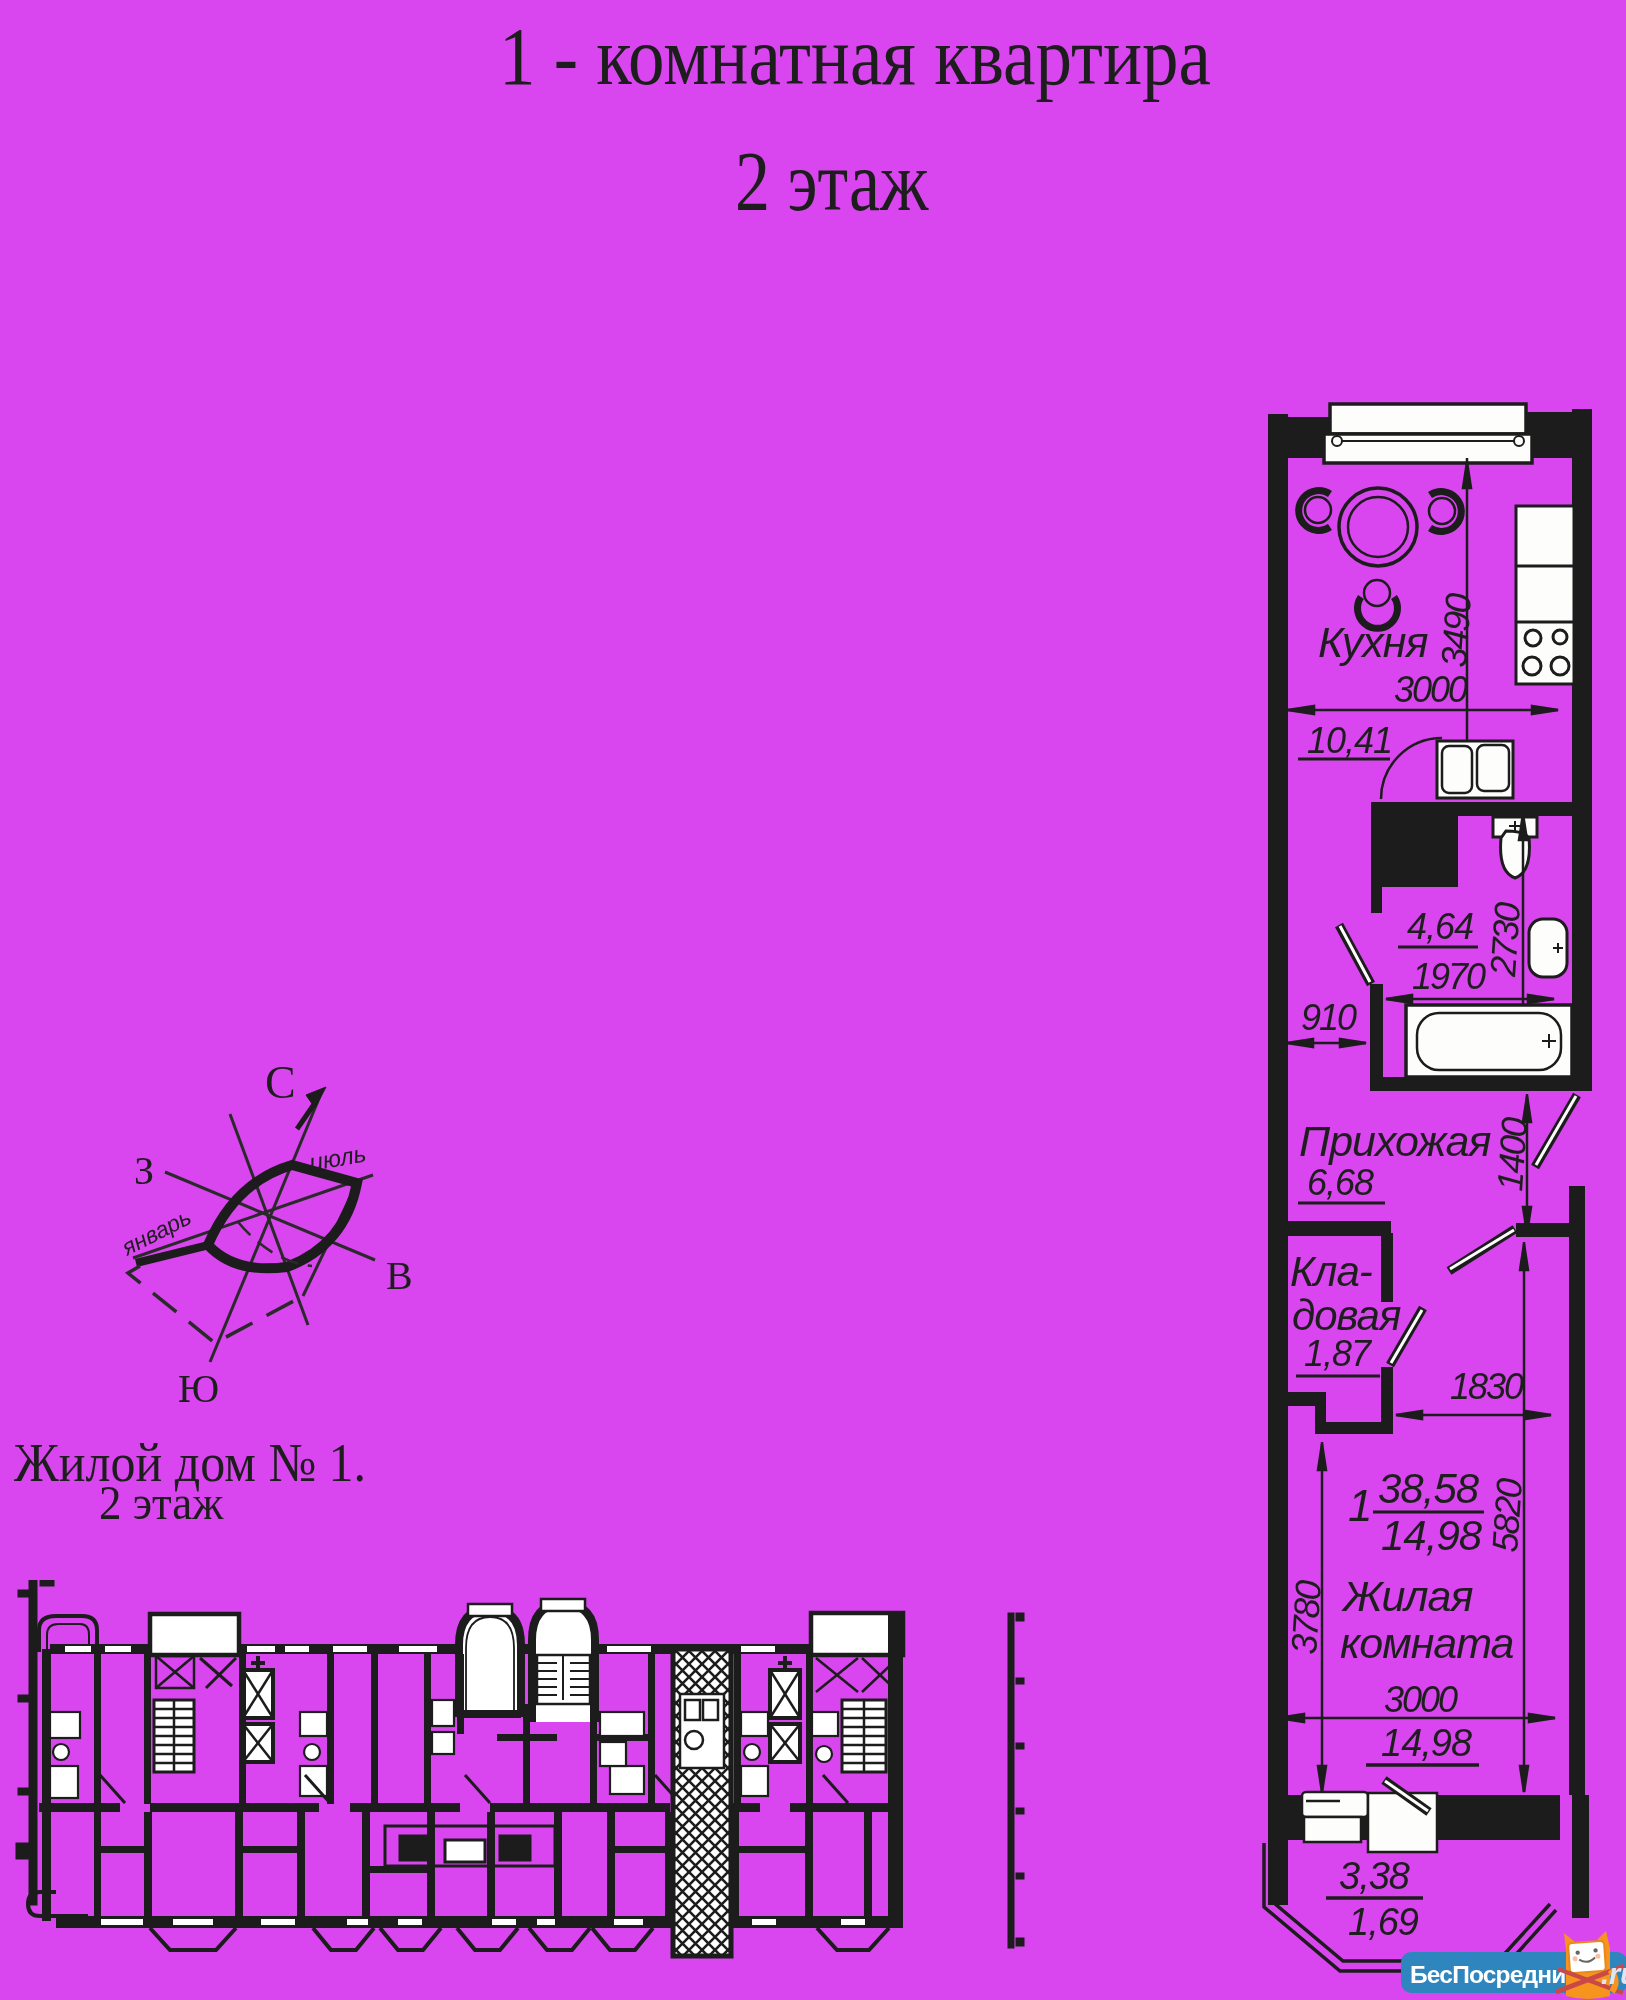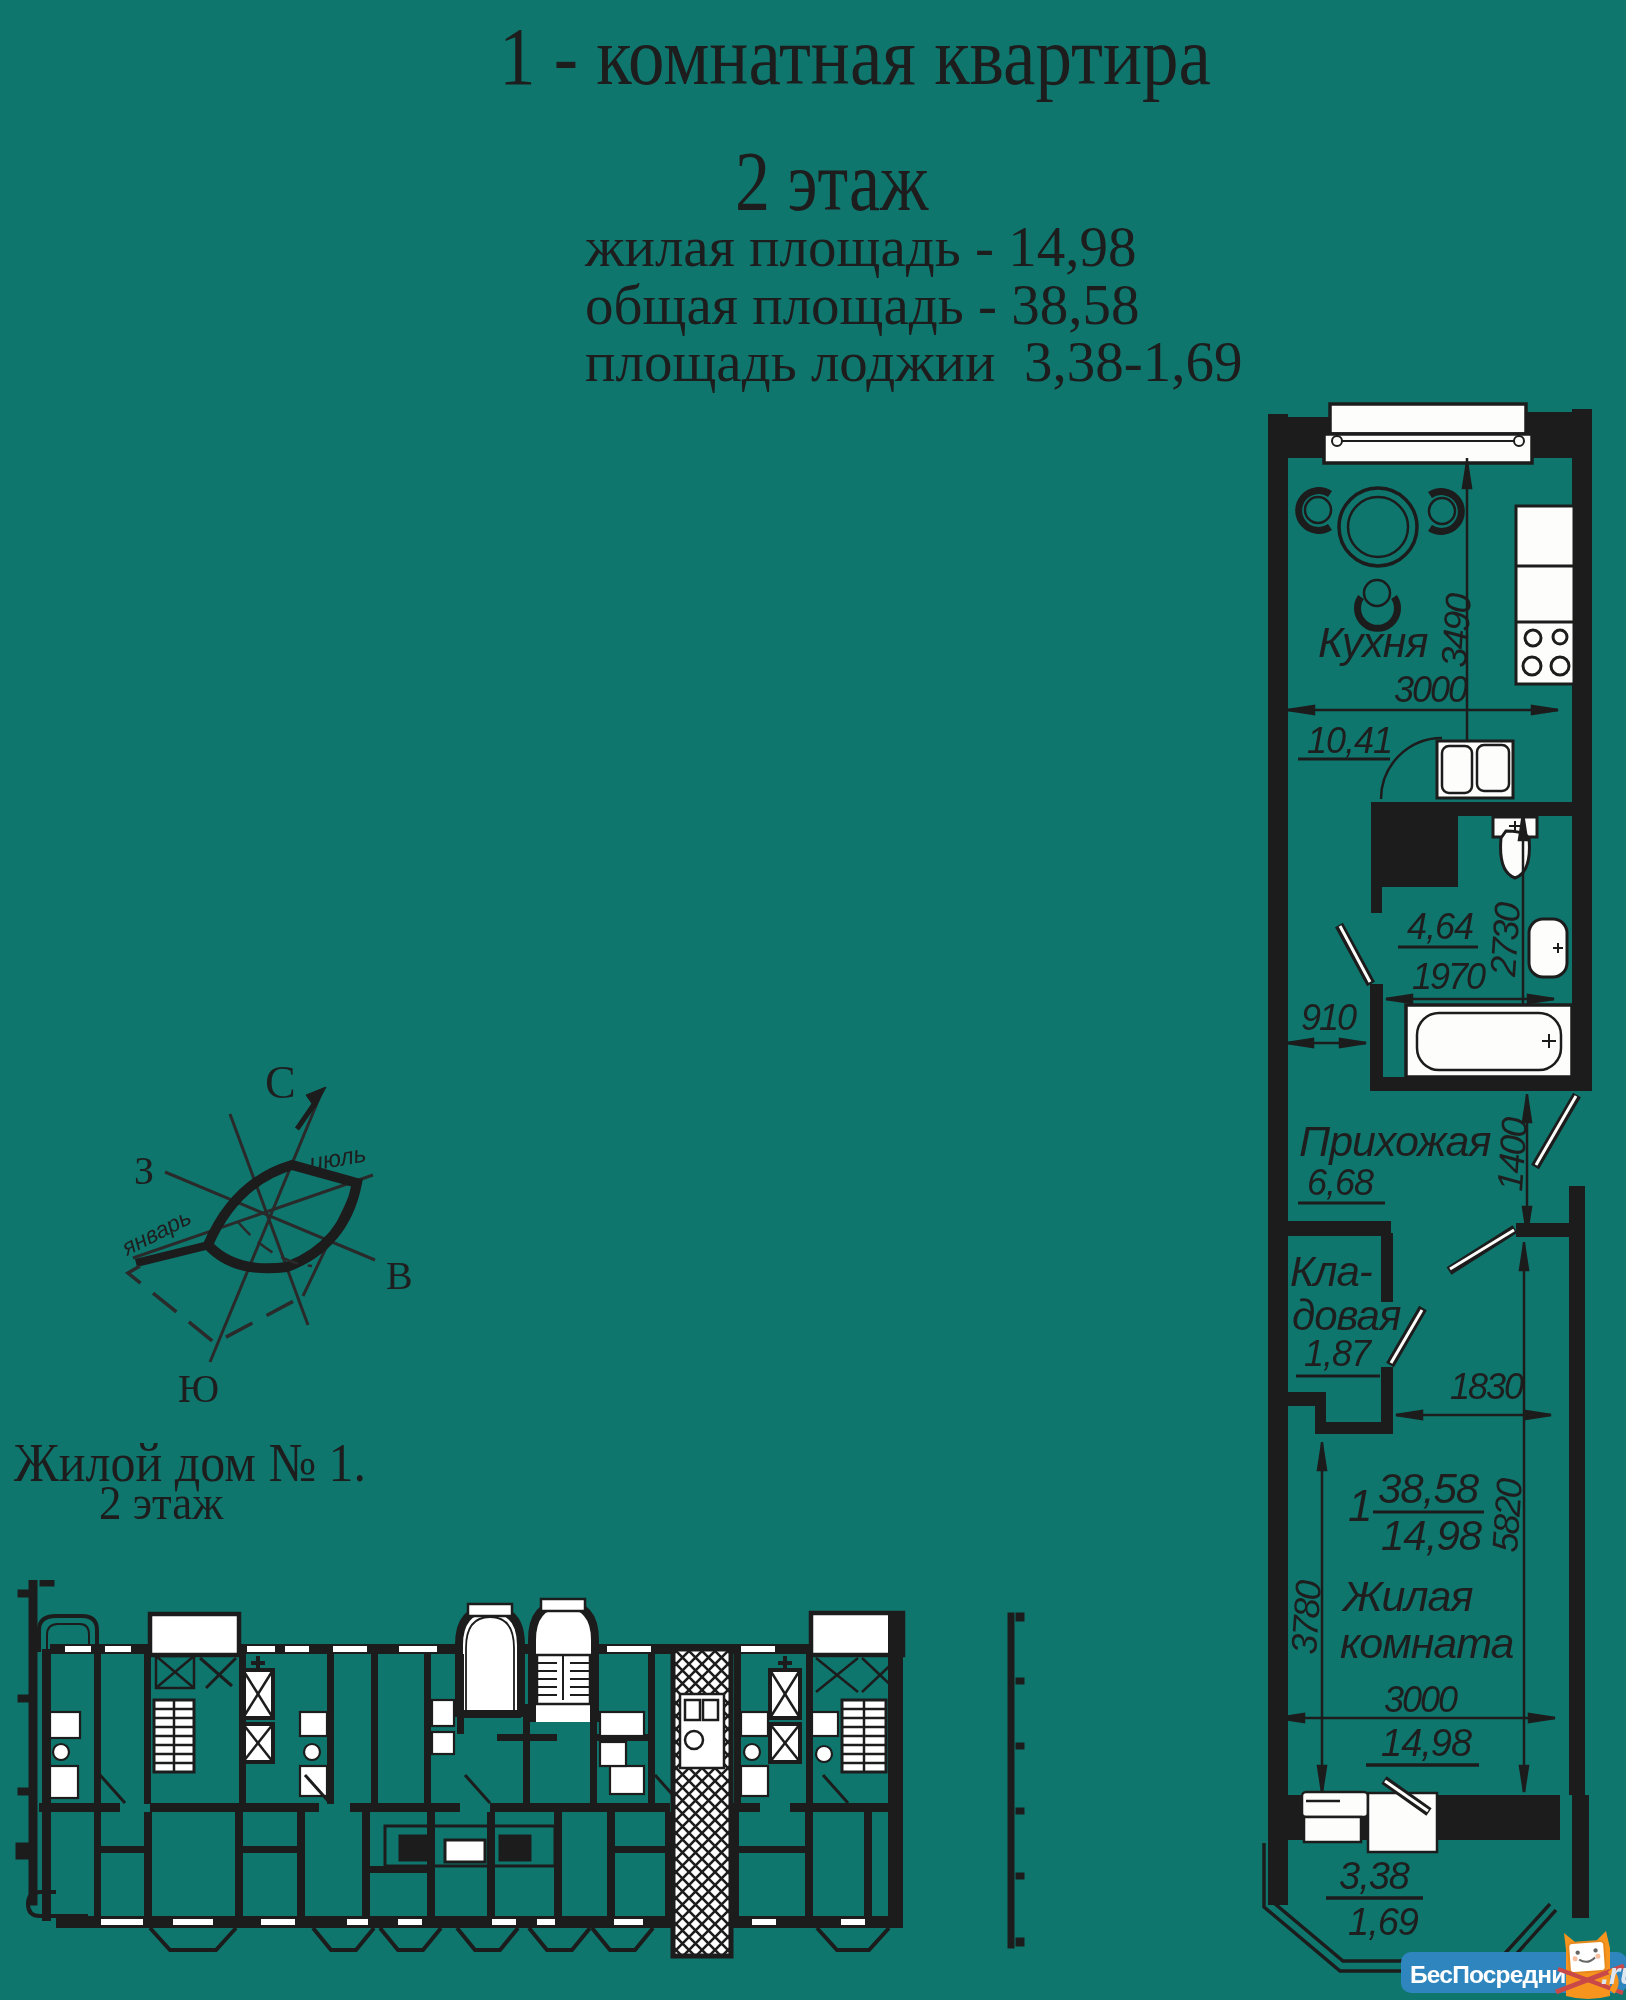--- a/index.html
+++ b/index.html
@@ -1,30 +1,29 @@
 <!DOCTYPE html>
 <html><head>
 <meta charset="utf-8">
 <style>
   html,body{margin:0;padding:0;}
-  #page{position:relative;width:1626px;height:2000px;background:#0f766e;overflow:hidden;
+  #page{position:relative;width:1626px;height:2000px;background:#d946ef;overflow:hidden;
         font-family:"Liberation Serif", serif;color:#1d1d1d;}
   .abs{position:absolute;}
   text{font-family:"Liberation Sans",sans-serif;font-style:italic;fill:#1e1e1e;}
   .ser{font-family:"Liberation Serif",serif;font-style:normal;}
 </style>
 </head>
 <body>
 <div id="page">
 
   <div class="abs" style="left:499px;top:10px;font-size:73px;transform:scale(1,1.12);transform-origin:left top;">1 - комнатная квартира</div>
 
   <div class="abs" style="left:735px;top:133px;font-size:70px;transform:scale(1,1.22);transform-origin:left top;">2 этаж</div>
 
-  <div class="abs" style="left:585px;top:218px;font-size:57px;line-height:57.5px;">жилая площадь - 14,98<br>общая площадь - 38,58<br>площадь лоджии&nbsp; 3,38-1,69</div>
 
   <svg class="abs" style="left:80px;top:1050px;" width="370" height="370" viewBox="80 1050 370 370">
 
   <g stroke="#2a2a2a" fill="none" stroke-width="3">
     <line x1="230" y1="1114" x2="308" y2="1325"></line>
     <line x1="165" y1="1172" x2="375" y2="1260"></line>
     <line x1="133" y1="1258" x2="373" y2="1175"></line>
     <line x1="320" y1="1096" x2="210" y2="1362"></line>
     <line x1="303" y1="1296" x2="357" y2="1183"></line>
   </g>

